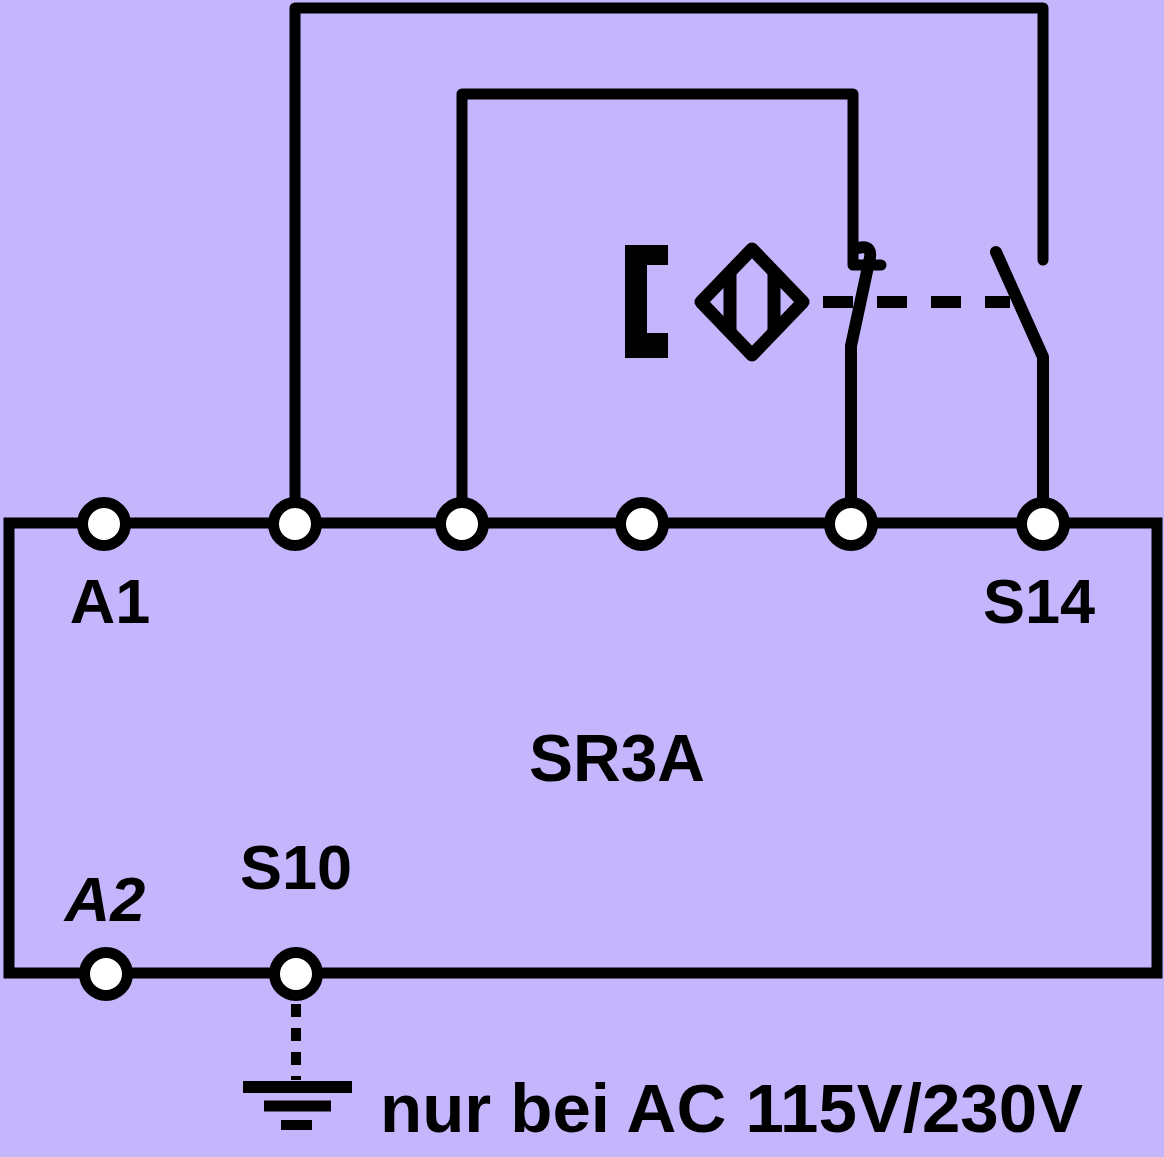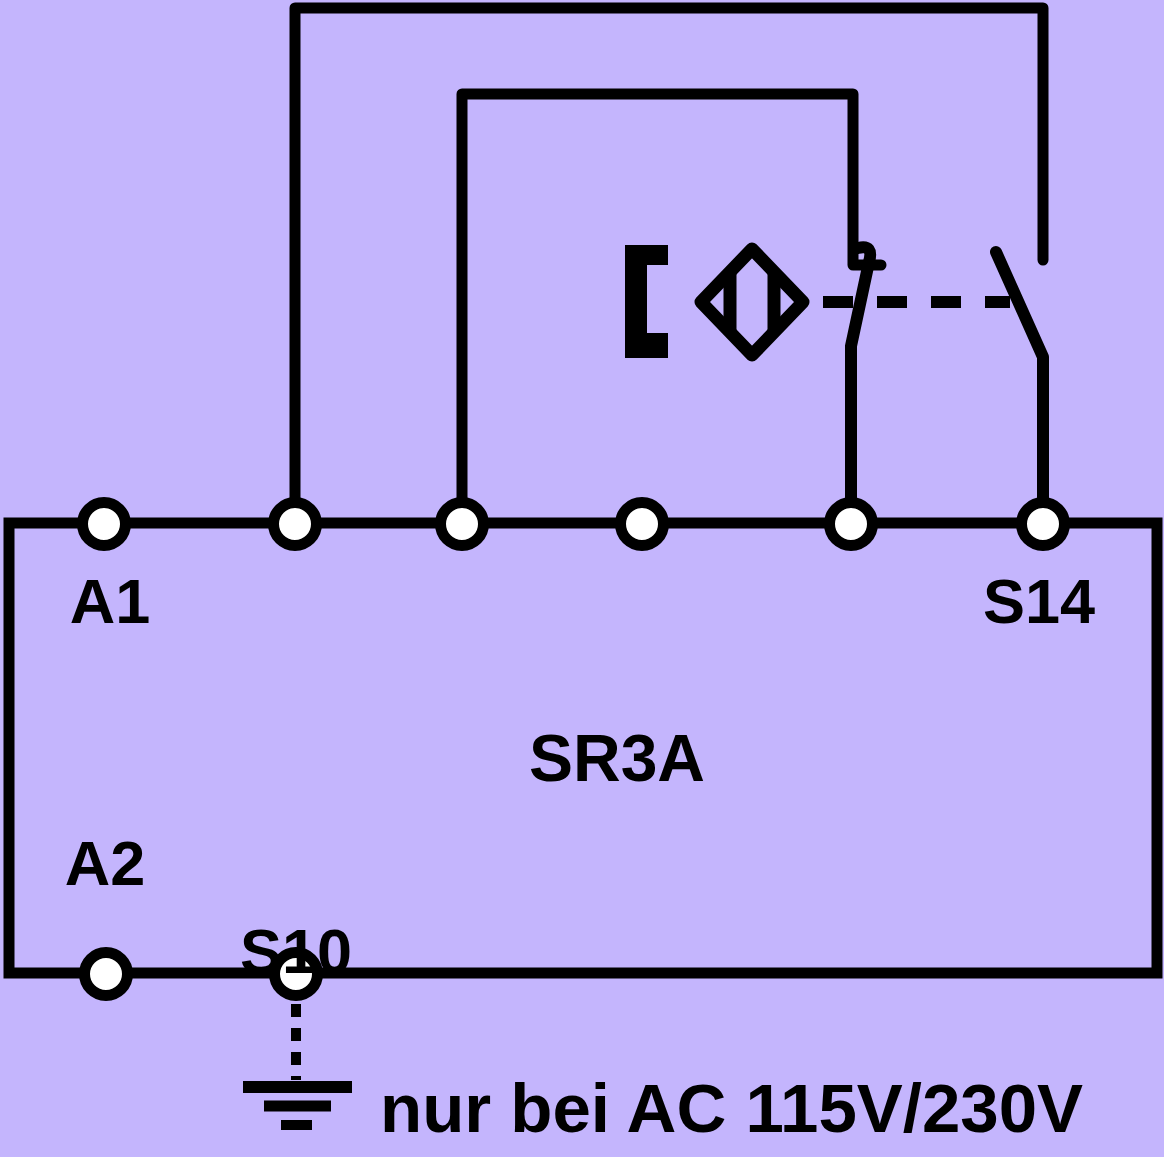--- a/index.html
+++ b/index.html
@@ -85,18 +85,18 @@
       <path d="M 264 1106 H 331" fill="none" stroke="#000000" stroke-width="11"></path>
       <path d="M 281 1125 H 312" fill="none" stroke="#000000" stroke-width="10"></path>
     </g>
   </svg>
 
   <span class="lbl term-lbl" style="left:110px; top:570px;">A1</span>
   <span class="lbl term-lbl" style="left:1039px; top:570px;">S14</span>
 
   <span class="lbl device-lbl" style="left:605px; top:725px;margin-left:12px;">SR3A</span>
 
-  <span class="lbl term-lbl" style="left:105px; top:832px;">A2</span>
-  <span class="lbl term-lbl" style="left:296px; top:920px;">S10</span>
+  <span class="lbl term-lbl" style="left:105px; top:868px;font-style:italic;">A2</span>
+  <span class="lbl term-lbl" style="left:296px; top:836px;">S10</span>
 
   <span class="lbl note-lbl" style="left:380px; top:1074px;text-align:right;">nur bei AC 115V/230V</span>
 
 </div>
 
 </body></html>

